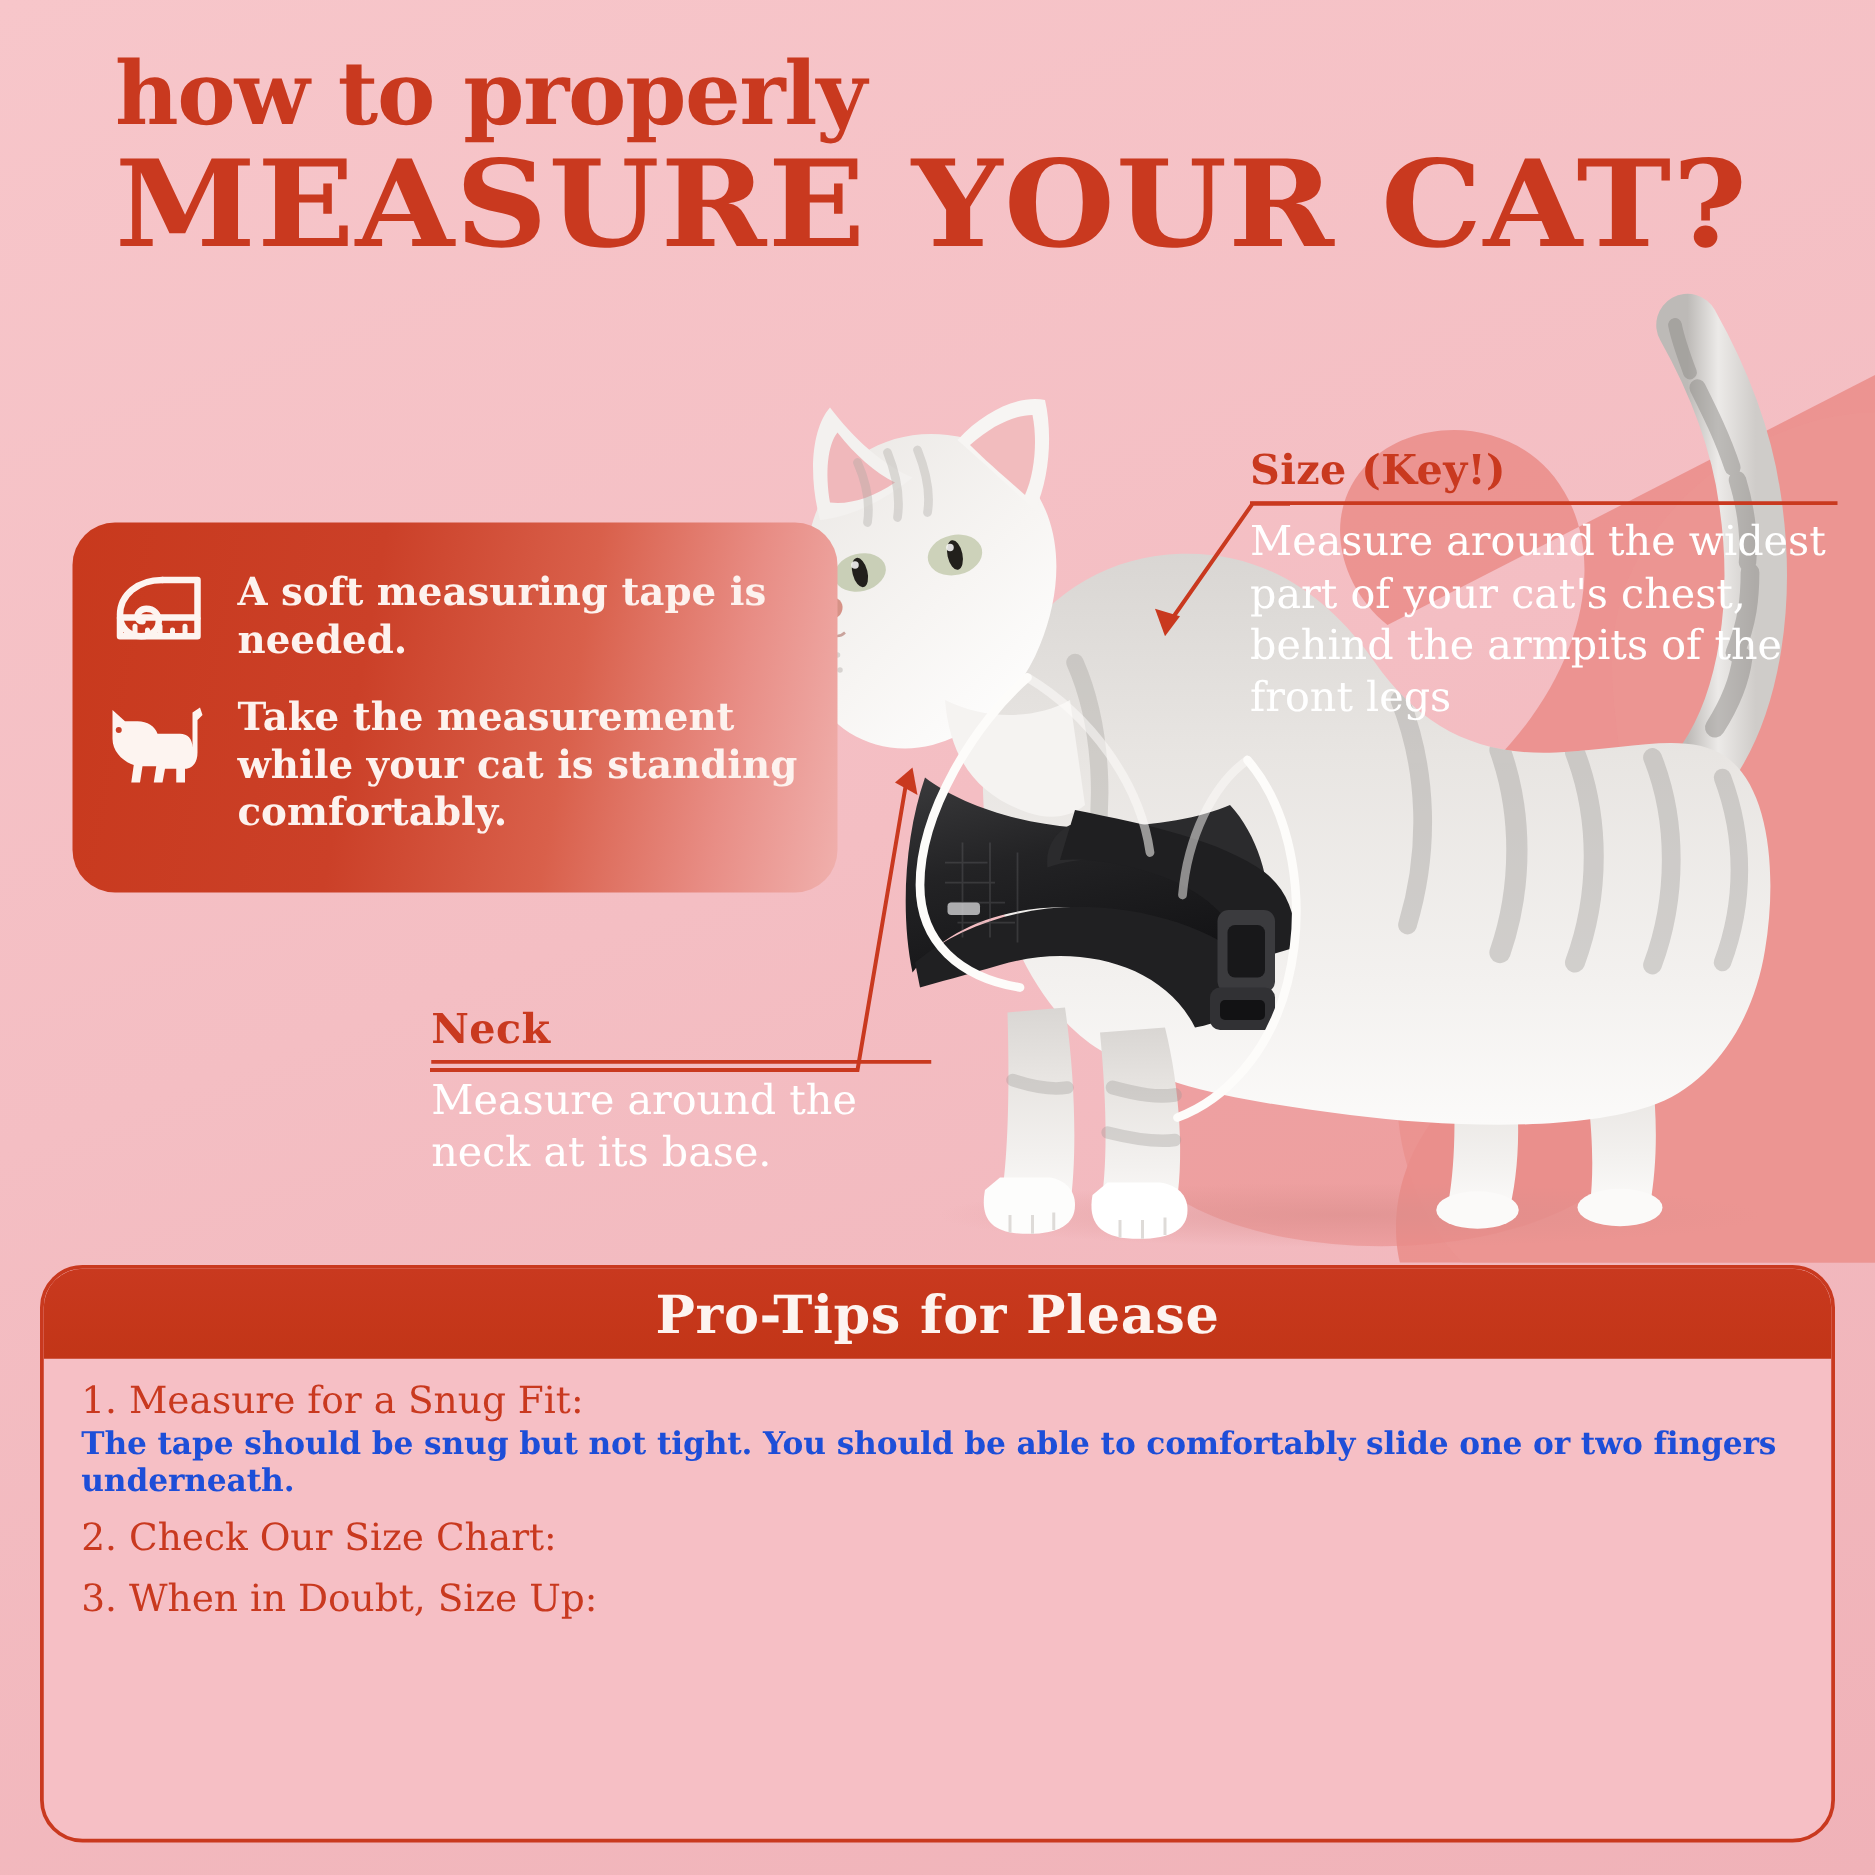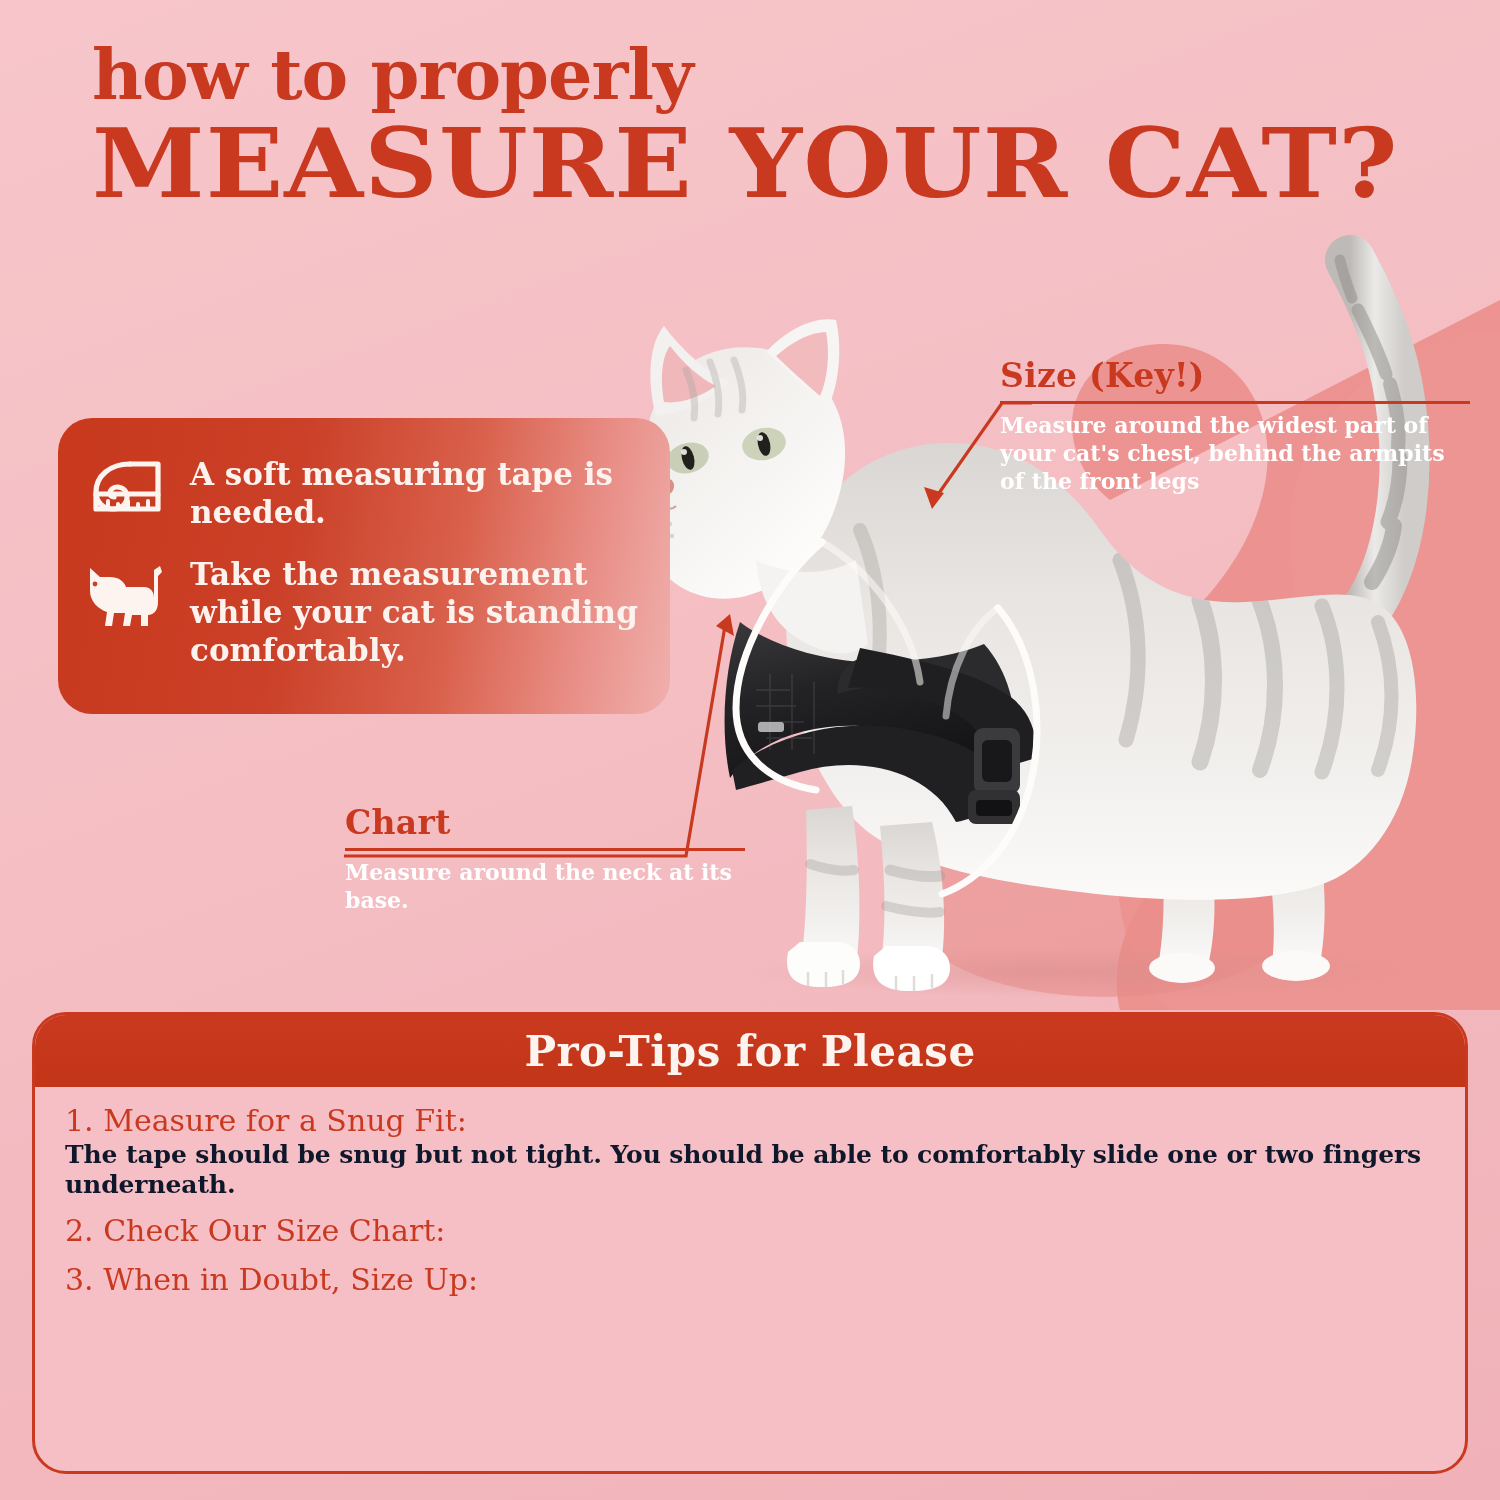--- a/index.html
+++ b/index.html
@@ -88,23 +88,23 @@
     font-family: "DejaVu Serif", serif;
     font-weight: bold;
     color: #c9391f;
     font-size: 33px;
     line-height: 1.1;
     letter-spacing: 0.3px;
   }
   .ann-rule { height: 3px; background: #c9391f; margin: 7px 0 8px 0; }
   .ann-body {
     font-family: "DejaVu Serif", serif;
-    font-weight: bold;
+    font-weight: normal;
     color: #ffffff;
-    font-size: 22px;
+    font-size: 33px;
     line-height: 1.26;
   }
 
   
   .tips-box {
     position: absolute;
     left: 32px;
     top: 1012px;
     width: 1436px;
     height: 462px;
@@ -134,21 +134,21 @@
     font-family: "DejaVu Serif", serif;
     font-weight: normal;
     color: #c9391f;
     font-size: 30px;
     line-height: 1.18;
     margin-bottom: 2px;
   }
   .tip-text {
     font-family: "DejaVu Serif", serif;
     font-weight: bold;
-    color: #0f172a;
+    color: #1d4ed8;
     font-size: 25px;
     line-height: 1.2;
     letter-spacing: -0.1px;
   }
 </style>
 </head>
 <body>
 
 <div id="stage">
 
@@ -374,21 +374,21 @@
     <div class="ann-title">Size (Key!)</div>
     <div class="ann-rule"></div>
     <div class="ann-body">Measure around the widest part of your cat's chest, behind the armpits of the front legs</div>
   </div>
   <svg style="position:absolute;left:910px;top:395px;width:130px;height:130px;z-index:7;" viewBox="0 0 130 130">
     <path d="M122,8 L92,8 L22,108" stroke="#c9391f" stroke-width="3.2" fill="none"></path>
     <path d="M22,114 L14,92 L34,98 Z" fill="#c9391f"></path>
   </svg>
 
   <div class="ann-neck">
-    <div class="ann-title">Chart</div>
+    <div class="ann-title">Neck</div>
     <div class="ann-rule"></div>
     <div class="ann-body">Measure around the neck at its base.</div>
   </div>
   <svg style="position:absolute;left:330px;top:612px;width:410px;height:248px;z-index:7;" viewBox="0 0 410 248">
     <path d="M14,244 L356,244 L396,8" stroke="#c9391f" stroke-width="3.2" fill="none"></path>
     <path d="M400,2 L404,24 L386,14 Z" fill="#c9391f"></path>
   </svg>
 
   <div class="tips-box">
     <div class="tips-header">

